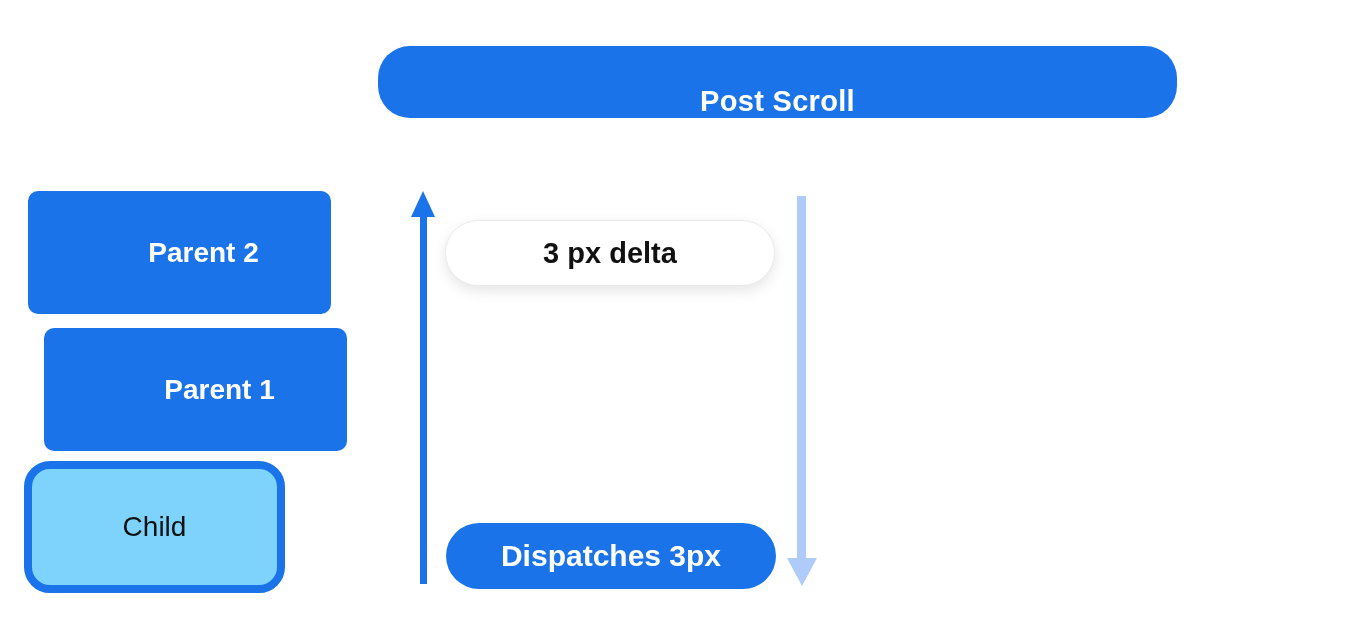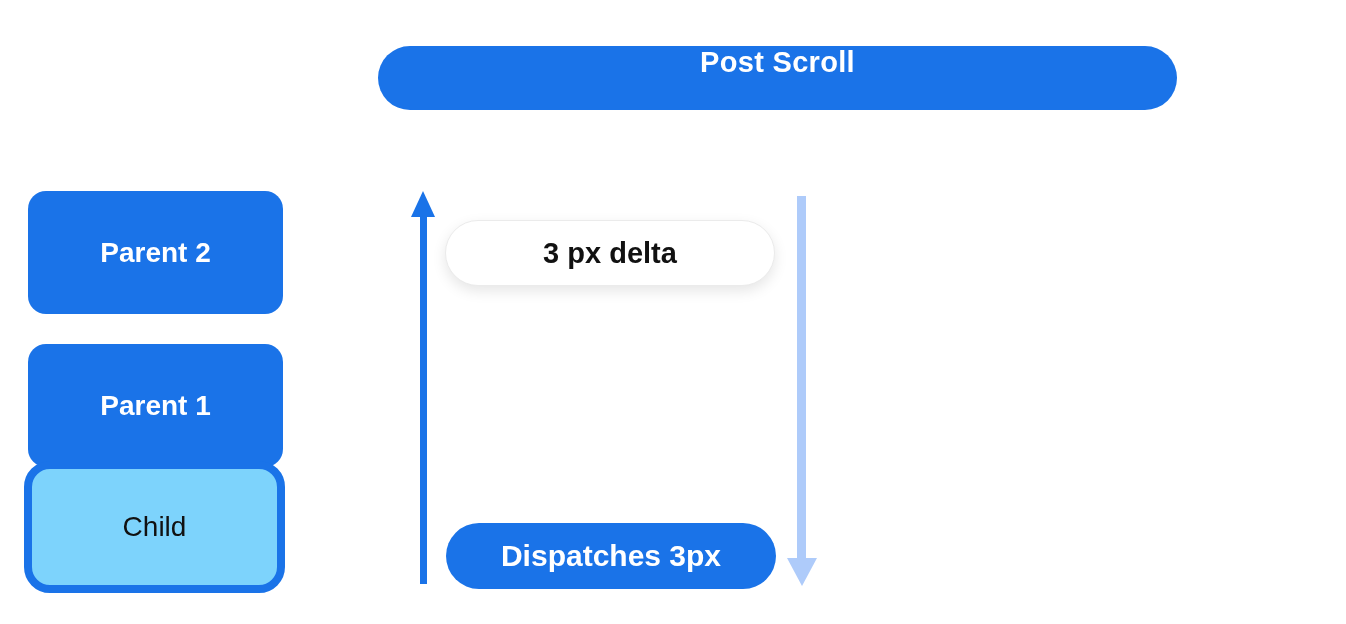--- a/index.html
+++ b/index.html
@@ -12,44 +12,44 @@
     position: relative;
     width: 1346px;
     height: 624px;
     background: #ffffff;
     overflow: hidden;
   }
   
   .post-scroll-pill {
     position: absolute;
     left: 378px; top: 46px;
-    width: 799px; height: 64px;
+    width: 799px; height: 72px;
     background: #1a73e8;
     border-radius: 32px;
-    display: flex; align-items: flex-start; justify-content: center;
+    display: flex; align-items: flex-end; justify-content: center;
     color: #ffffff;
     font-size: 29px;
     font-weight: 700;
     letter-spacing: 0.3px;
   }
   
   .box {
     position: absolute;
     display: flex; align-items: center; justify-content: center;
     font-size: 28px;
     font-weight: 700;
   }
   .box-blue {
     background: #1a73e8;
     color: #ffffff;
-    border-radius: 18px;
-    left: 28px; width: 255px; height: 123px;
+    border-radius: 10px;
+    left: 28px; width: 255px; height: 123px; padding-left: 48px;
   }
   .box-parent2 { top: 191px; }
-  .box-parent1 { top: 344px; }
+  .box-parent1 { top: 328px; margin-left: 16px; }
   .box-child {
     left: 24px; top: 461px;
     width: 261px; height: 132px;
     box-sizing: border-box;
     background: #7dd3fc;
     border: 8px solid #1a73e8;
     border-radius: 26px;
     color: #111111;
     font-weight: 500;
   }

